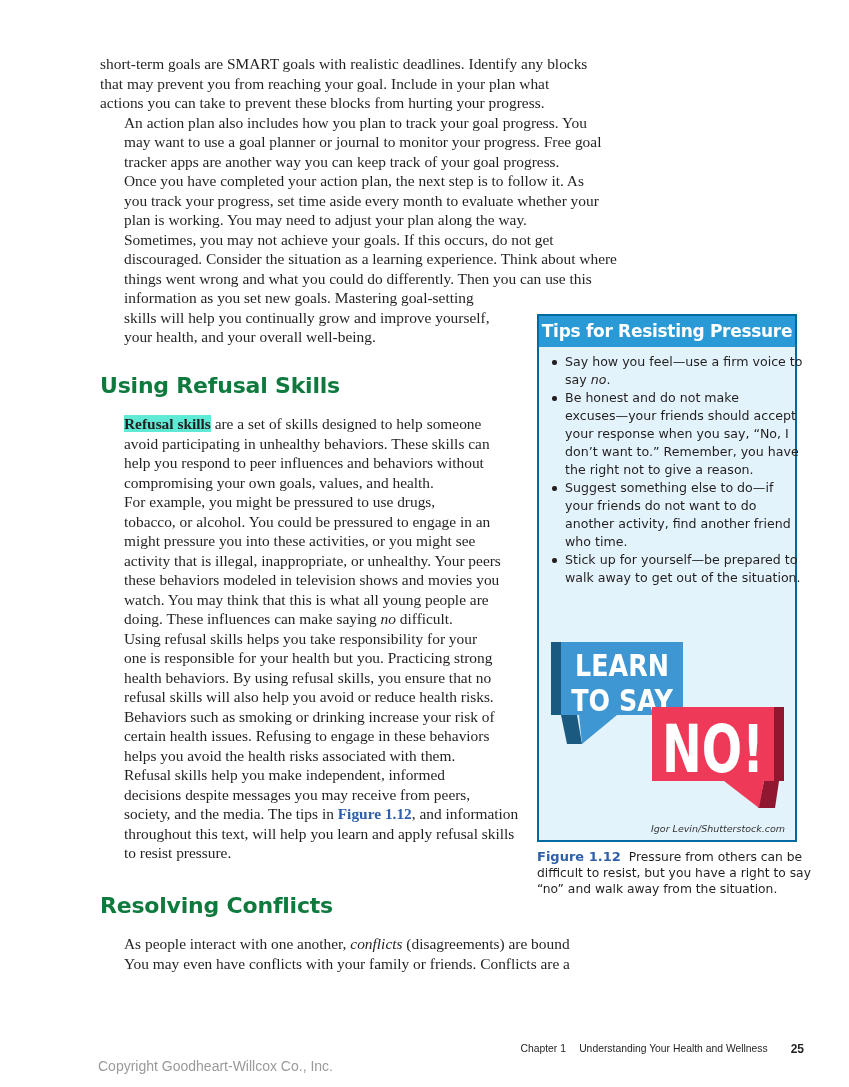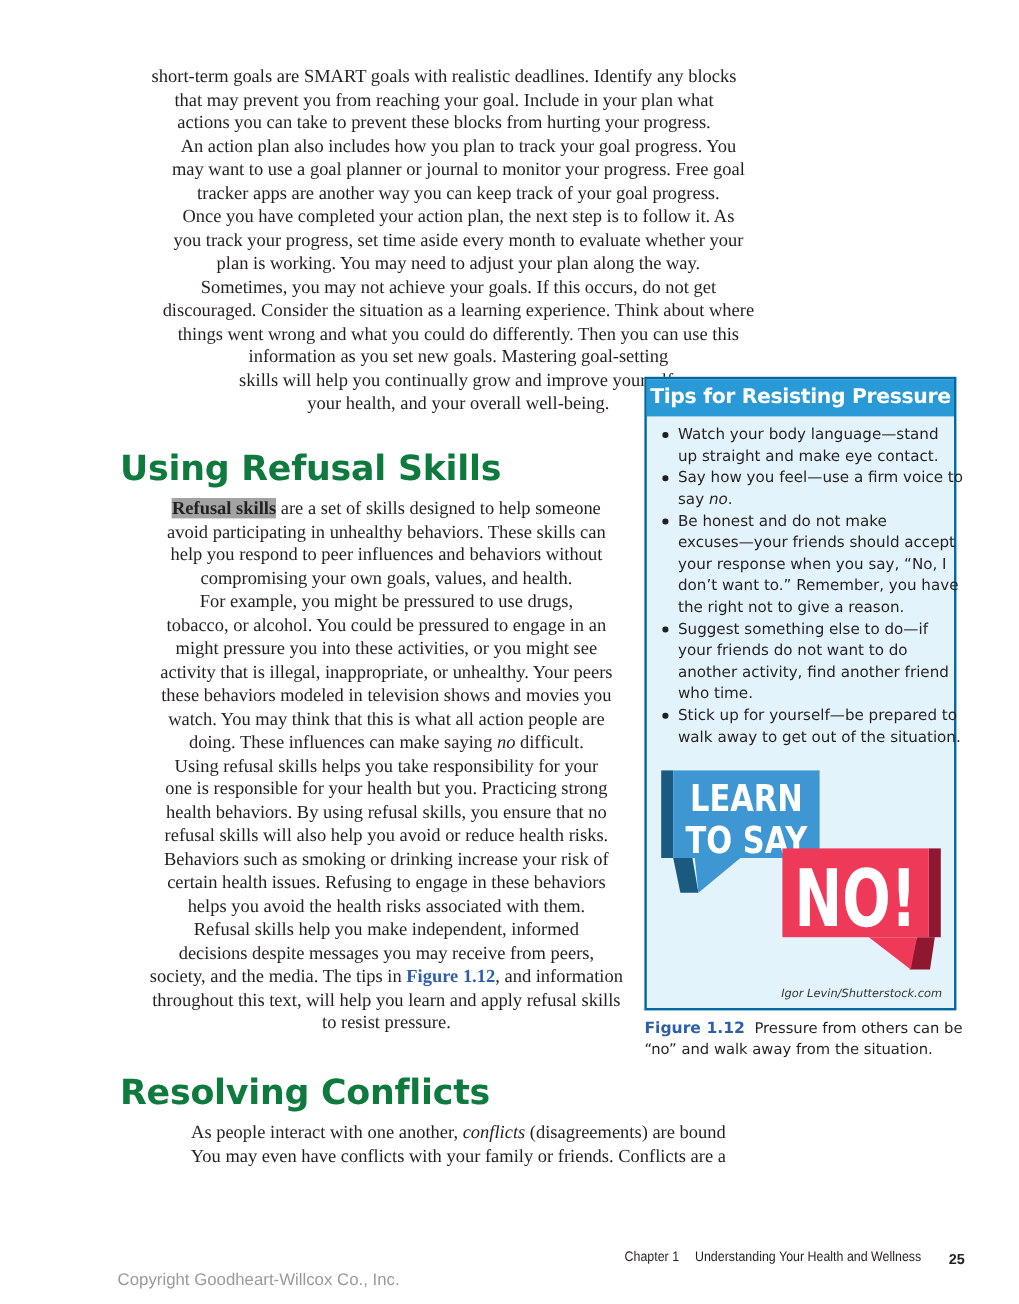--- a/index.html
+++ b/index.html
@@ -2,30 +2,30 @@
 <html><head>
   <meta charset="utf-8">
   <style>
     html, body { margin: 0; padding: 0; }
     body {
       width: 849px; height: 1087px; background: #ffffff; position: relative; overflow: hidden;
       color: #231f20;
     }
     .body-text {
       position: absolute; font-family: "Liberation Serif", "DejaVu Serif", serif;
-      font-size: 15.4px; line-height: 19.5px; color: #231f20; text-align: center;
+      font-size: 15.4px; line-height: 19.5px; color: #231f20;
     }
     .body-text p { margin: 0; text-indent: 24px; }
     .body-text p.noindent { text-indent: 0; }
     .line { display: block; white-space: nowrap; }
     .heading {
       position: absolute; font-family: "DejaVu Sans", "Liberation Sans", sans-serif;
-      font-weight: bold; font-size: 29px; color: #0f7a3d; letter-spacing: -0.2px;
-    }
-    .keyterm { font-weight: bold; background: #a3a3a3; }
+      font-weight: bold; font-size: 22px; color: #0f7a3d; letter-spacing: -0.2px;
+    }
+    .keyterm { font-weight: bold; background: #5eead4; }
     .figref { font-weight: bold; color: #2e5fa8; }
     em { font-style: italic; }
 
     
     .tipbox {
       position: absolute; left: 537px; top: 314px; width: 260px; height: 528px;
       background: #e3f3fb; border: 2px solid #0369a1; box-sizing: border-box;
     }
     .tipbox-header {
       background: #2a9ad6; color: #fff; height: 31px;
@@ -104,21 +104,21 @@
     <span class="line">avoid participating in unhealthy behaviors. These skills can</span>
     <span class="line">help you respond to peer influences and behaviors without</span>
     <span class="line">compromising your own goals, values, and health.</span>
   </p>
   <p>
     <span class="line" style="text-indent:24px">For example, you might be pressured to use drugs,</span>
     <span class="line">tobacco, or alcohol. You could be pressured to engage in an</span>
     <span class="line">might pressure you into these activities, or you might see</span>
     <span class="line">activity that is illegal, inappropriate, or unhealthy. Your peers</span>
     <span class="line">these behaviors modeled in television shows and movies you</span>
-    <span class="line">watch. You may think that this is what all action people are</span>
+    <span class="line">watch. You may think that this is what all young people are</span>
     <span class="line"><span>doing. These influences can make saying </span><em>no</em><span> difficult.</span></span>
   </p>
   <p>
     <span class="line" style="text-indent:24px">Using refusal skills helps you take responsibility for your</span>
     <span class="line">one is responsible for your health but you. Practicing strong</span>
     <span class="line">health behaviors. By using refusal skills, you ensure that no</span>
     <span class="line">refusal skills will also help you avoid or reduce health risks.</span>
     <span class="line">Behaviors such as smoking or drinking increase your risk of</span>
     <span class="line">certain health issues. Refusing to engage in these behaviors</span>
     <span class="line">helps you avoid the health risks associated with them.</span>
@@ -137,24 +137,20 @@
 <div class="body-text" style="left:100px; top:934px; width:540px;">
   <p>
     <span class="line" style="text-indent:24px"><span>As people interact with one another, </span><em>conflicts</em><span> (disagreements) are bound</span></span>
     <span class="line">You may even have conflicts with your family or friends. Conflicts are a</span>
   </p>
 </div>
 
 <div class="tipbox">
   <div class="tipbox-header">Tips for Resisting Pressure</div>
   <ul class="tips">
-    <li>
-      <span class="l">Watch your body language—stand</span>
-      <span class="l">up straight and make eye contact.</span>
-    </li>
     <li>
       <span class="l">Say how you feel—use a firm voice to</span>
       <span class="l"><span>say </span><em>no</em><span>.</span></span>
     </li>
     <li>
       <span class="l">Be honest and do not make</span>
       <span class="l">excuses—your friends should accept</span>
       <span class="l">your response when you say, “No, I</span>
       <span class="l">don’t want to.” Remember, you have</span>
       <span class="l">the right not to give a reason.</span>
@@ -188,20 +184,21 @@
       <rect x="103" y="71" width="122" height="74" fill="#ee3a58"></rect>
       <polygon points="175,145 215,145 210,172" fill="#ee3a58"></polygon>
       <text x="164" y="136" text-anchor="middle" fill="#ffffff" font-family="DejaVu Sans, sans-serif" font-weight="bold" font-size="66" transform="translate(164 136) scale(0.72 1) translate(-164 -136)">NO!</text>
     </g>
   </svg>
   <div class="credit">Igor Levin/Shutterstock.com</div>
 </div>
 
 <div class="caption">
   <span class="l"><span class="fig-label">Figure 1.12</span><span>Pressure from others can be</span></span>
+  <span class="l">difficult to resist, but you have a right to say</span>
   <span class="l">“no” and walk away from the situation.</span>
 </div>
 
 <div class="footer">
   <span class="footer-copy">Copyright Goodheart-Willcox Co., Inc.</span>
   <span class="footer-chapter">Chapter 1  Understanding Your Health and Wellness</span>
   <span class="footer-page">25</span>
 </div>
 
 </body></html>

